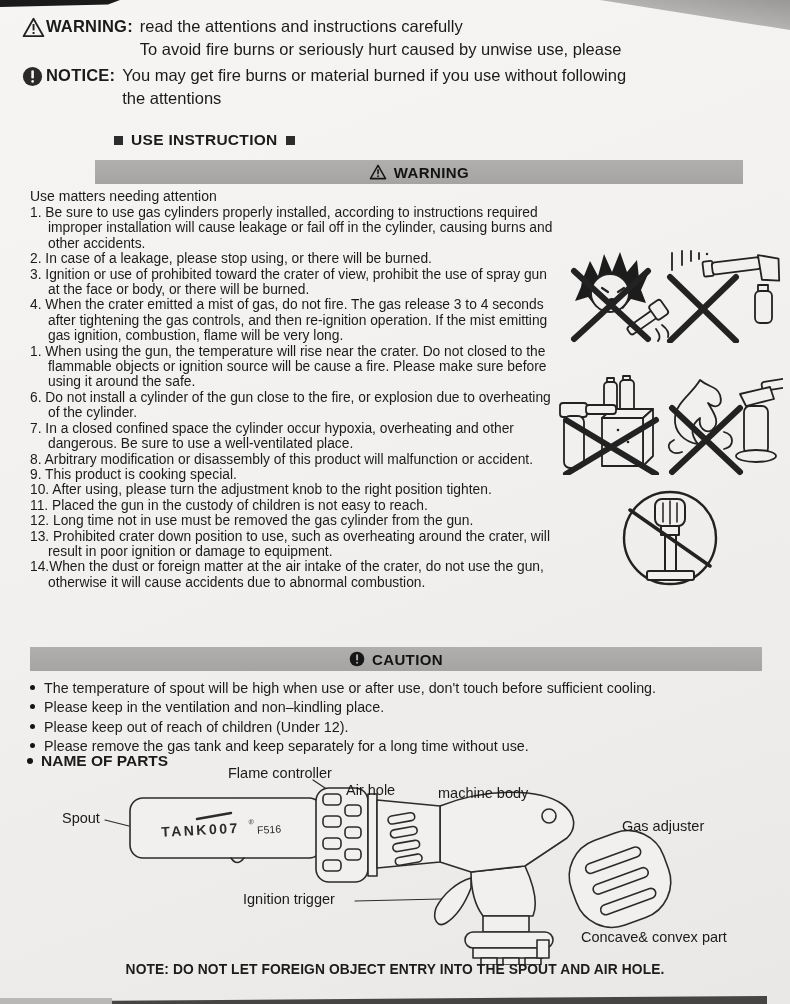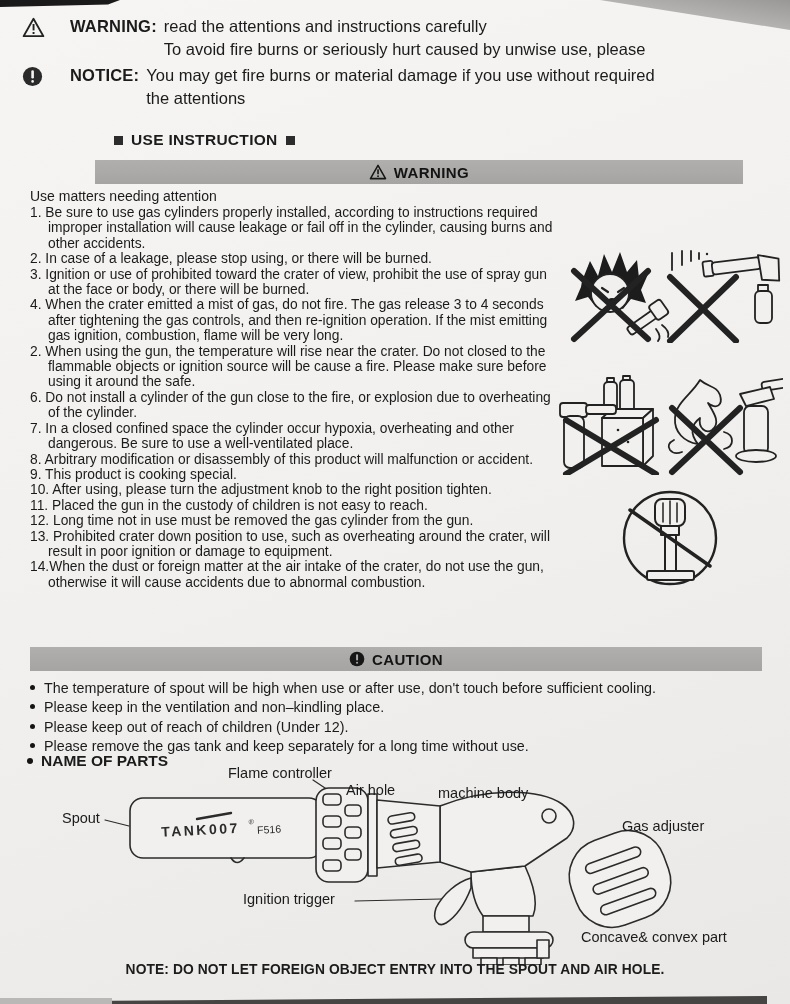--- a/index.html
+++ b/index.html
@@ -21,21 +21,21 @@
     background:linear-gradient(to top right,#cfcecc,#999896);
     clip-path:polygon(0 0,100% 0,100% 100%);z-index:5;}
   .edge-bottom{position:absolute;bottom:0;left:112px;width:655px;height:9px;background:#464544;
     clip-path:polygon(0 65%,100% 10%,100% 100%,0 100%);z-index:5;}
   .edge-bottom-left{position:absolute;bottom:0;left:0;width:112px;height:6px;background:#b9b8b6;z-index:4;}
 
   
   .hdr{position:absolute;top:15px;left:22px;width:752px;}
   .hdr-row{display:flex;align-items:flex-start;font-size:16.5px;line-height:23px;margin-bottom:3px;}
   .hdr-icon{flex:0 0 24px;width:24px;padding-top:2px;}
-  .hdr-label{font-weight:bold;white-space:nowrap;margin-right:7px;letter-spacing:0.2px;margin-left:24px;}
+  .hdr-label{font-weight:bold;white-space:nowrap;margin-right:7px;letter-spacing:0.2px;}
   .hdr-text{flex:1;}
 
   
   .use-instr{position:absolute;top:131px;left:114px;display:flex;align-items:center;gap:8px;
     font-weight:bold;font-size:15.5px;letter-spacing:0.3px;}
   .sq{width:9px;height:9px;background:#2c2c2c;}
 
   
   .bar{position:absolute;height:24px;background:linear-gradient(#b0afad,#a5a4a2);
     display:flex;align-items:center;justify-content:center;gap:7px;
@@ -94,21 +94,21 @@
   <div class="hdr-row">
     <span class="hdr-icon">
       <svg width="21" height="21" viewBox="0 0 21 21">
         <circle cx="10.5" cy="10.5" r="9.6" fill="#2a2a2a"></circle>
         <rect x="9.3" y="4.2" width="2.6" height="8.2" rx="1.2" fill="#f4f3f1"></rect>
         <rect x="9.3" y="14" width="2.6" height="2.7" rx="1.2" fill="#f4f3f1"></rect>
       </svg>
     </span>
     <span class="hdr-label">NOTICE:</span>
     <span class="hdr-text">
-      <div>You may get fire burns or material damage if you use without required</div>
+      <div>You may get fire burns or material burned if you use without following</div>
       <div>the attentions</div>
     </span>
   </div>
 </div>
 
 <div class="use-instr">
   <span class="sq"></span>
   <span>USE INSTRUCTION</span>
   <span class="sq"></span>
 </div>
@@ -121,21 +121,21 @@
   </svg>
   <span>WARNING</span>
 </div>
 
 <div class="warn-intro">Use matters needing attention</div>
 <div class="warn-list">
   <div class="w-item">1. Be sure to use gas cylinders properly installed, according to instructions required improper installation will cause leakage or fail off in the cylinder, causing burns and other accidents.</div>
   <div class="w-item">2. In case of a leakage, please stop using, or there will be burned.</div>
   <div class="w-item">3. Ignition or use of prohibited toward the crater of view, prohibit the use of spray gun at the face or body, or there will be burned.</div>
   <div class="w-item">4. When the crater emitted a mist of gas, do not fire. The gas release 3 to 4 seconds after tightening the gas controls, and then re-ignition operation. If the mist emitting gas ignition, combustion, flame will be very long.</div>
-  <div class="w-item">2. When using the gun, the temperature will rise near the crater. Do not closed to the flammable objects or ignition source will be cause a fire. Please make sure before using it around the safe.</div>
+  <div class="w-item">1. When using the gun, the temperature will rise near the crater. Do not closed to the flammable objects or ignition source will be cause a fire. Please make sure before using it around the safe.</div>
   <div class="w-item">6. Do not install a cylinder of the gun close to the fire, or explosion due to overheating of the cylinder.</div>
   <div class="w-item">7. In a closed confined space the cylinder occur hypoxia, overheating and other dangerous. Be sure to use a well-ventilated place.</div>
   <div class="w-item">8. Arbitrary modification or disassembly of this product will malfunction or accident.</div>
   <div class="w-item">9. This product is cooking special.</div>
   <div class="w-item">10. After using, please turn the adjustment knob to the right position tighten.</div>
   <div class="w-item">11. Placed the gun in the custody of children is not easy to reach.</div>
   <div class="w-item">12. Long time not in use must be removed the gas cylinder from the gun.</div>
   <div class="w-item">13. Prohibited crater down position to use, such as overheating around the crater, will result in poor ignition or damage to equipment.</div>
   <div class="w-item">14.When the dust or foreign matter at the air intake of the crater, do not use the gun, otherwise it will cause accidents due to abnormal combustion.</div>
 </div>

